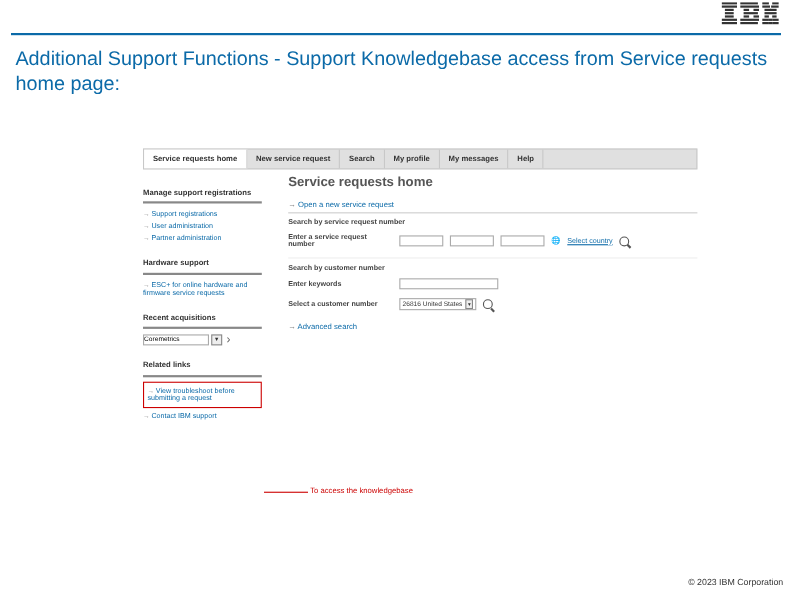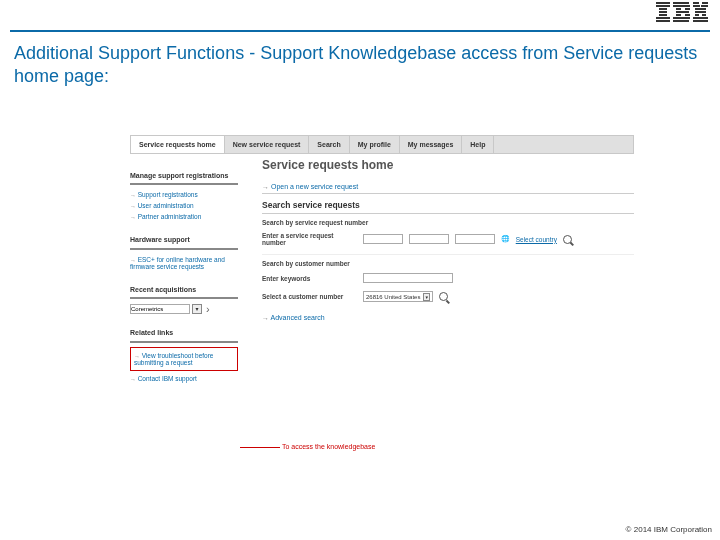--- a/index.html
+++ b/index.html
@@ -123,21 +123,20 @@
         <div class="side-head">Related links</div>
         <div class="red-box">
           <div class="side-link">View troubleshoot before submitting a request</div>
         </div>
         <div class="side-link">Contact IBM support</div>
       </div>
     </div>
     <div class="content">
       <div class="page-h1">Service requests home</div>
       <div class="big-link">Open a new service request</div>
-      <div class="sec-head">Search service requests</div>
       <div class="sub-label" style="border:none;margin-top:0;font-weight:bold">Search by service request number</div>
       <div class="label-row">
         <span class="lbl">Enter a service request number</span>
         <input class="sm" style="">
         <input class="sm" style="">
         <input class="sm" style="">
         <span class="globe">🌐</span>
         <span class="sc-link">Select country</span>
         <span class="mag"></span>
       </div>
@@ -152,13 +151,13 @@
         <span class="mag"></span>
       </div>
       <div class="adv">Advanced search</div>
     </div>
   </div>
 </div>
 
 <div class="annot-line" style="left:240px; top:447px; width:40px;"></div>
 <div class="annot-text" style="left:282px; top:443px;">To access the knowledgebase</div>
 
-<div class="footer">© 2014 IBM Corporation</div>
+<div class="footer">© 2023 IBM Corporation</div>
 
 </body></html>

